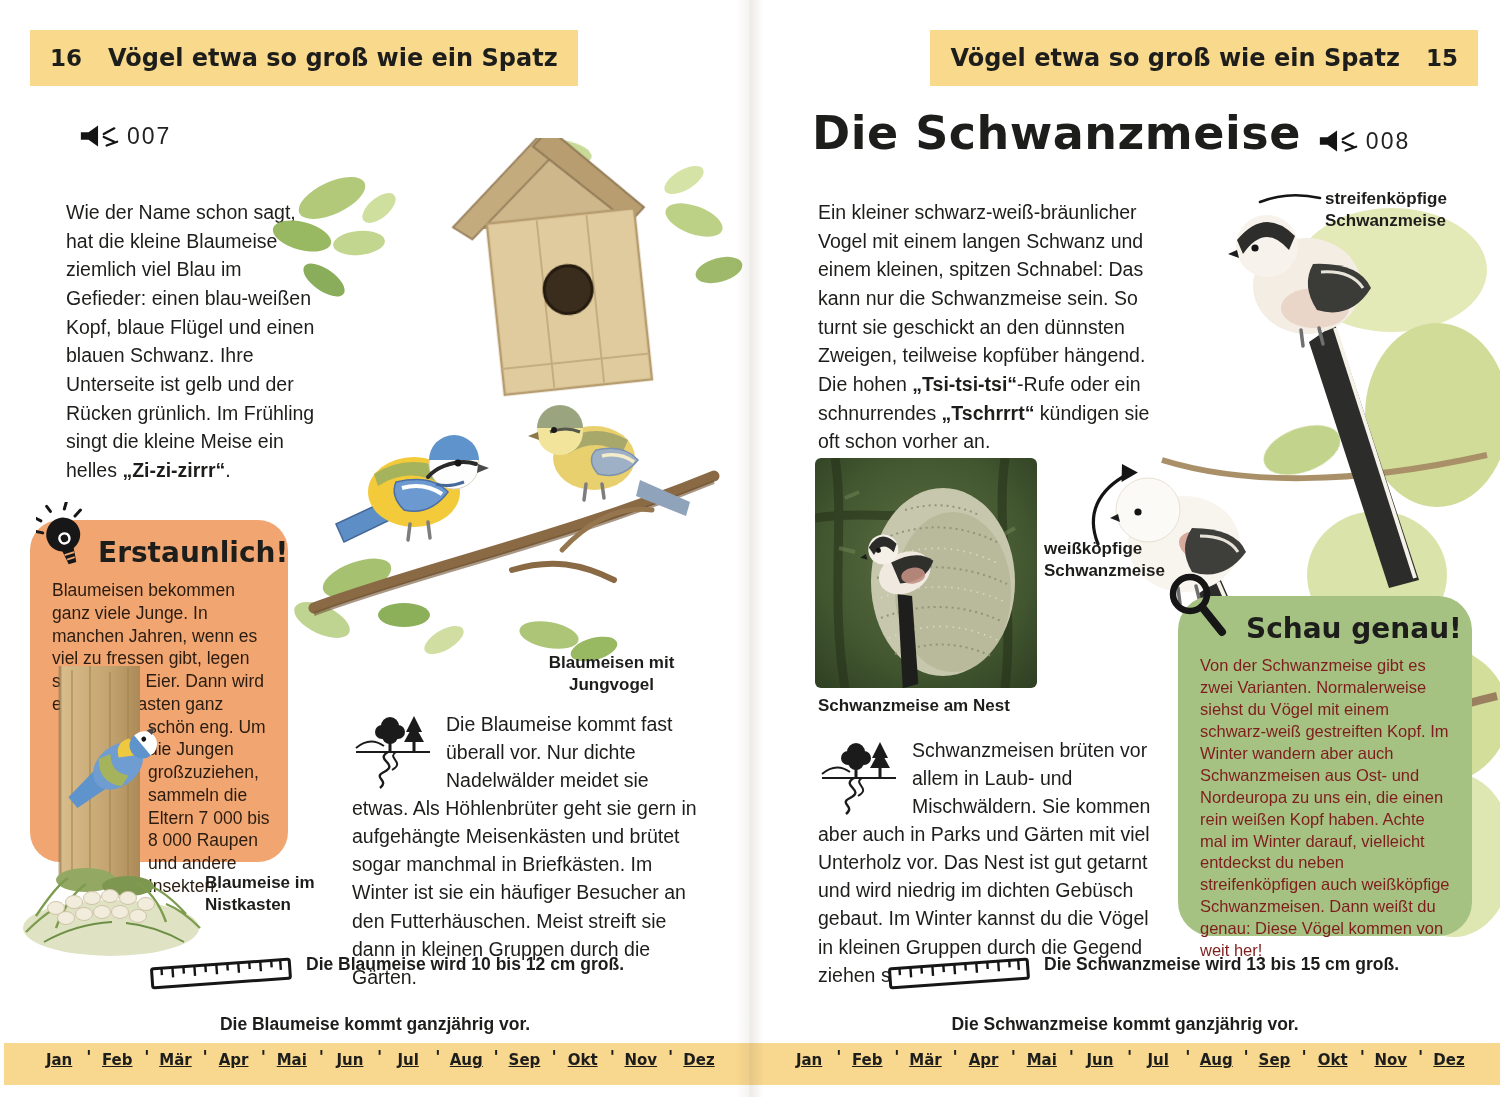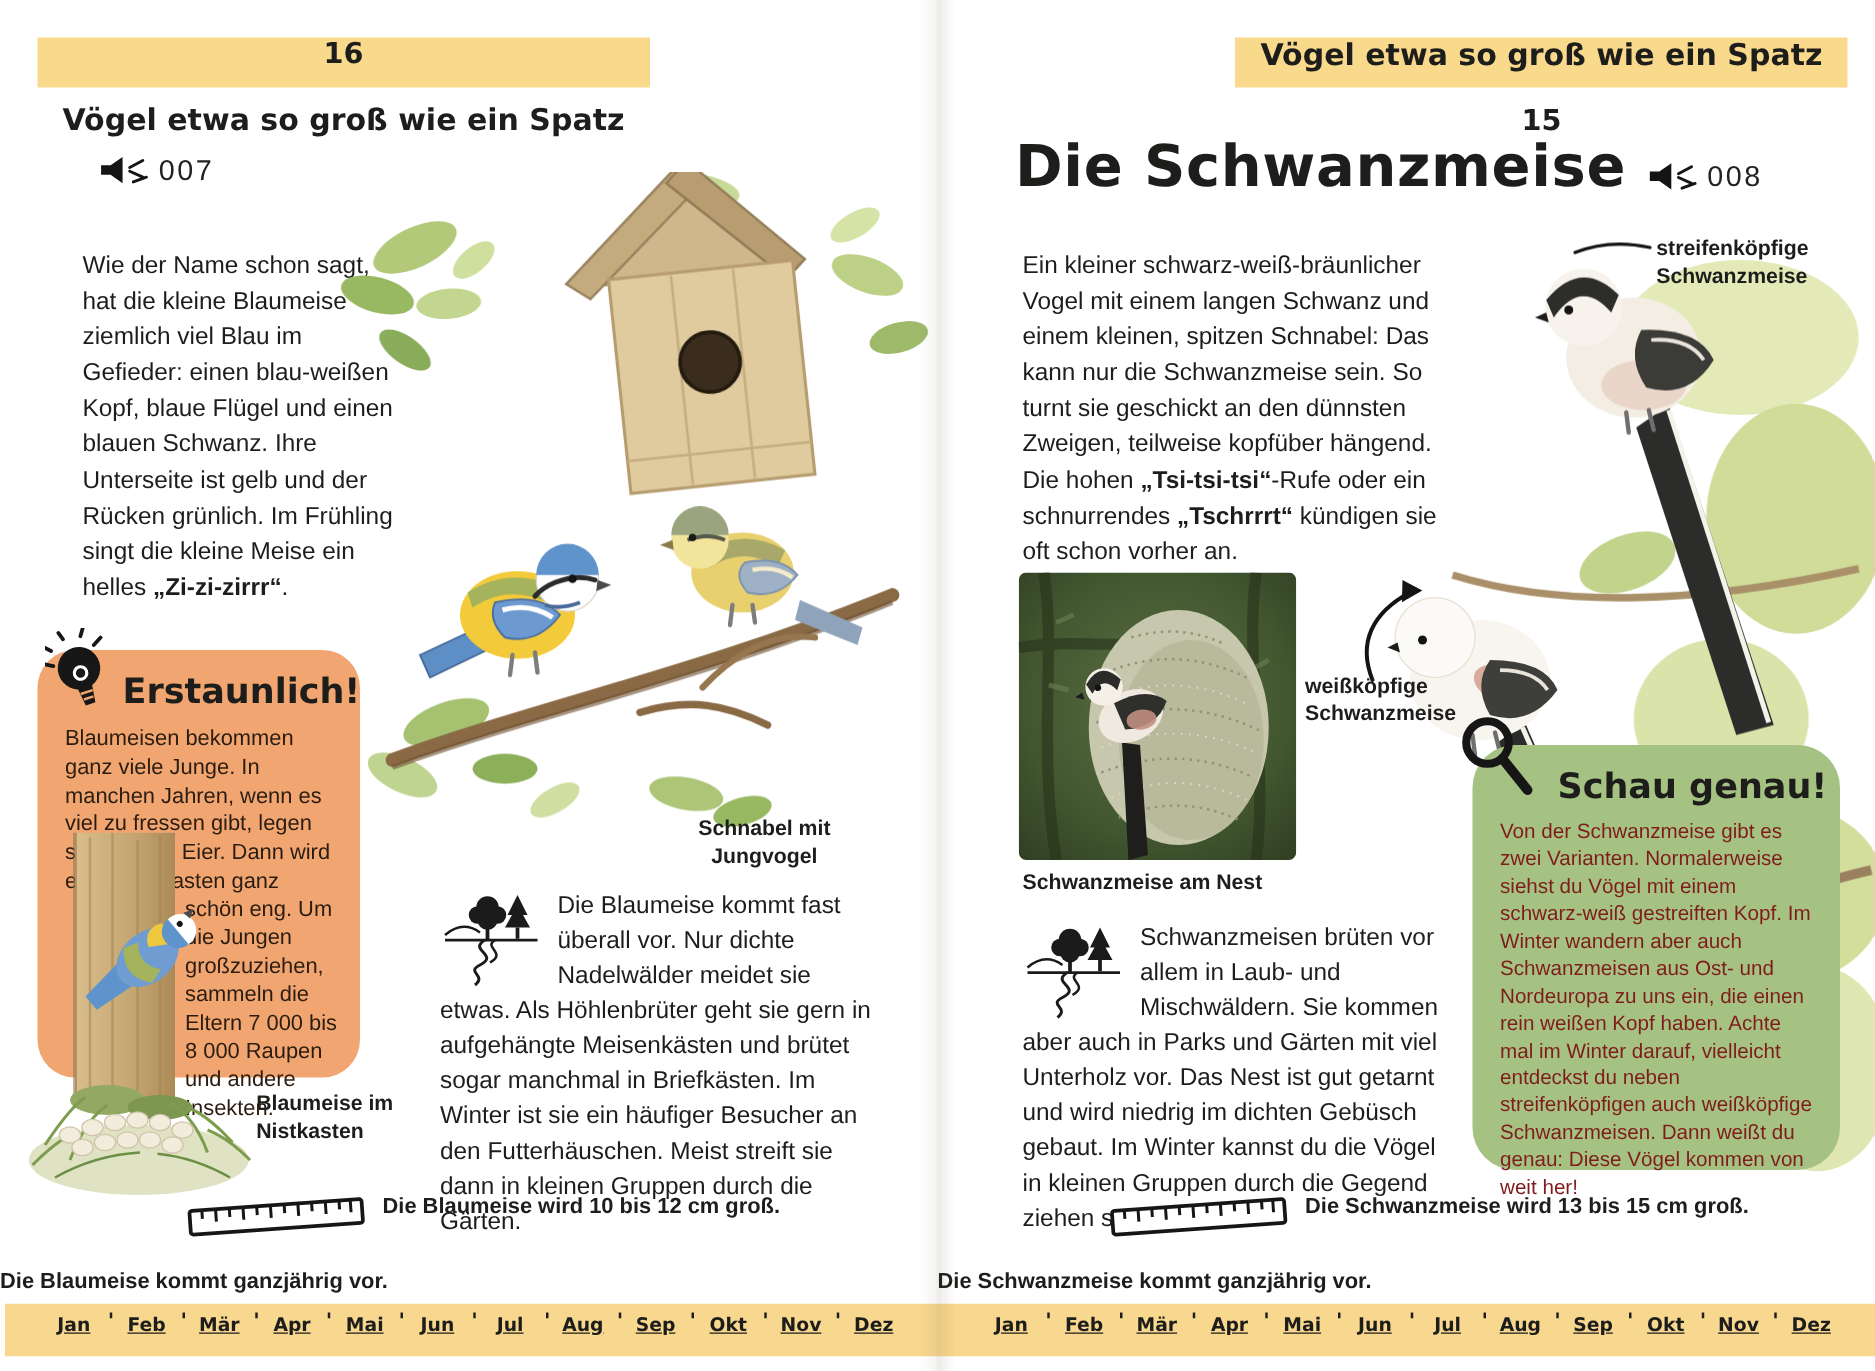--- a/index.html
+++ b/index.html
@@ -3,23 +3,23 @@
 <meta charset="utf-8">
 <style>
   * { margin:0; padding:0; box-sizing:border-box; }
   html,body { width:1500px; height:1097px; }
   body {
     position:relative; background:#ffffff; overflow:hidden;
     font-family:"Liberation Sans", sans-serif; color:#1d1d1b;
   }
   
   .banner {
-    position:absolute; top:30px; height:40px; background:#F9D98B;
+    position:absolute; top:30px; height:56px; background:#F9D98B;
     display:flex; align-items:center; gap:26px; padding:0 20px;
-    font-family:"DejaVu Sans", sans-serif; font-weight:700; font-size:24px;flex-direction:column;
+    font-family:"DejaVu Sans", sans-serif; font-weight:700; font-size:24px;
   }
   #banner-left { left:30px; }
   #banner-right { right:22px; }
   .pagenum { font-size:23px; }
   
   .title-row { position:absolute; display:flex; align-items:center; }
   #title-left  { left:62px;  top:106px; }
   #title-right { left:812px; top:106px; }
   .page-title { font-family:"DejaVu Sans", sans-serif; font-weight:700; font-size:46px; letter-spacing:.5px; }
   .audio { display:flex; align-items:center; gap:7px; margin-left:16px; margin-top:16px; }
@@ -54,21 +54,21 @@
   .look-box {
     position:absolute; left:1178px; top:596px; width:294px; height:340px;
     background:#A5C283; border-radius:34px;
   }
   .look-box .magnifier { position:absolute; left:-14px; top:-26px; }
   .look-body { padding:10px 18px 0 22px; font-size:16.5px; line-height:1.33; color:#7f1d1d; }
   
   .size-row { position:absolute; display:flex; gap:12px; font-weight:700; font-size:17.5px; }
   #size-left  { left:148px; top:954px; }
   #size-right { left:886px; top:954px; }
-  .season { position:absolute; width:750px; font-weight:700; font-size:17.5px; }
+  .season { position:absolute; width:750px; text-align:center; font-weight:700; font-size:17.5px; }
   #season-left  { left:0;     top:1014px; }
   #season-right { left:750px; top:1014px; }
   
   .month-bar { position:absolute; left:4px; top:1043px; width:1500px; height:42px; background:#F8D78E; display:flex;text-decoration:underline; }
   .month-strip { width:750px; display:flex; padding:0 26px; }
   .month-cell {
     flex:1; position:relative; text-align:center; padding-top:8px;
     font-family:"DejaVu Sans", sans-serif; font-weight:700; font-size:15px;
   }
   .month-cell + .month-cell::before { content:"'"; position:absolute; left:-2px; top:4px; font-size:17px; font-weight:700; }
@@ -160,21 +160,21 @@
     <path d="M8,2 Q26,-2 40,8" stroke="#f4ecca" stroke-width="3.5" fill="none"></path>
     <circle cx="-34" cy="-22" r="23" fill="#f2e59b"></circle>
     <path d="M-57,-26 A23,23 0 0,1 -11,-26 L-57,-26" fill="#9aa57f"></path>
     <path d="M-14,-22 Q-28,-28 -44,-22" stroke="#55584a" stroke-width="3" fill="none"></path>
     <circle cx="-40" cy="-24" r="3" fill="#1a1a1a"></circle>
     <polygon points="-56,-22 -66,-18 -55,-14" fill="#8a7a4a"></polygon>
     <path d="M-8,30 L-10,46 M8,30 L10,44" stroke="#7d7d7d" stroke-width="3.5" stroke-linecap="round"></path>
   </g>
 </svg>
 
-<div class="caption" id="caption-jungvogel">Schnabel mit Jungvogel</div>
+<div class="caption" id="caption-jungvogel">Blaumeisen mit Jungvogel</div>
 
 <div class="fact-box">
   <svg class="bulb" width="60" height="76" viewBox="0 0 60 76">
     <g transform="rotate(-18 30 38)">
       <path d="M10 24 L3 20 M12 12 L6 6 M24 6 L22 0 M38 8 L42 2 M46 18 L53 14" stroke="#171717" stroke-width="3" stroke-linecap="round"></path>
       <circle cx="29" cy="32" r="17" fill="#171717"></circle>
       <circle cx="29" cy="36" r="5" fill="none" stroke="#ffffff" stroke-width="2.5"></circle>
       <path d="M23 47 L35 47 L33 62 L25 62 Z" fill="#171717"></path>
       <path d="M24 52 H34 M25 57 H33" stroke="#F1A671" stroke-width="2"></path>
     </g>

